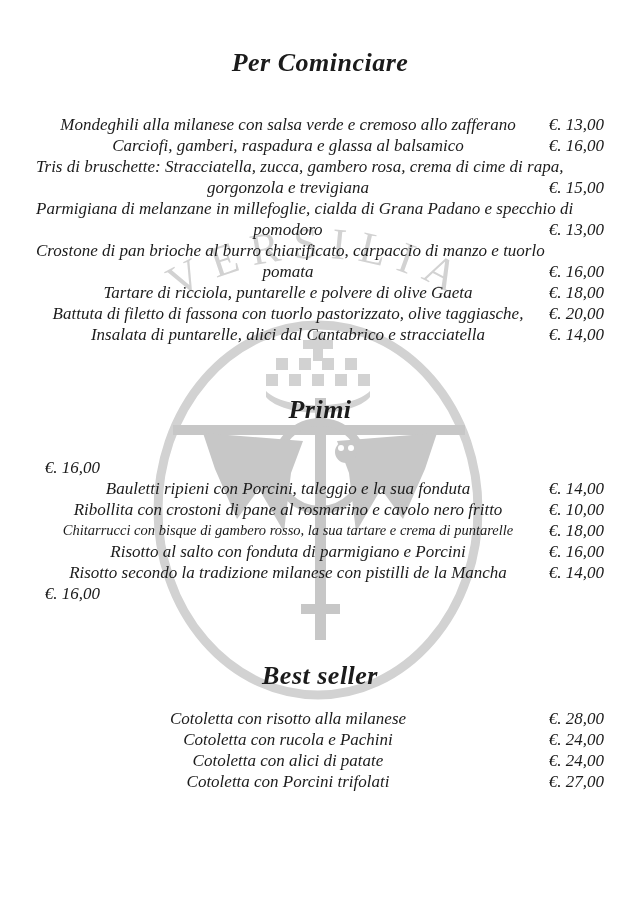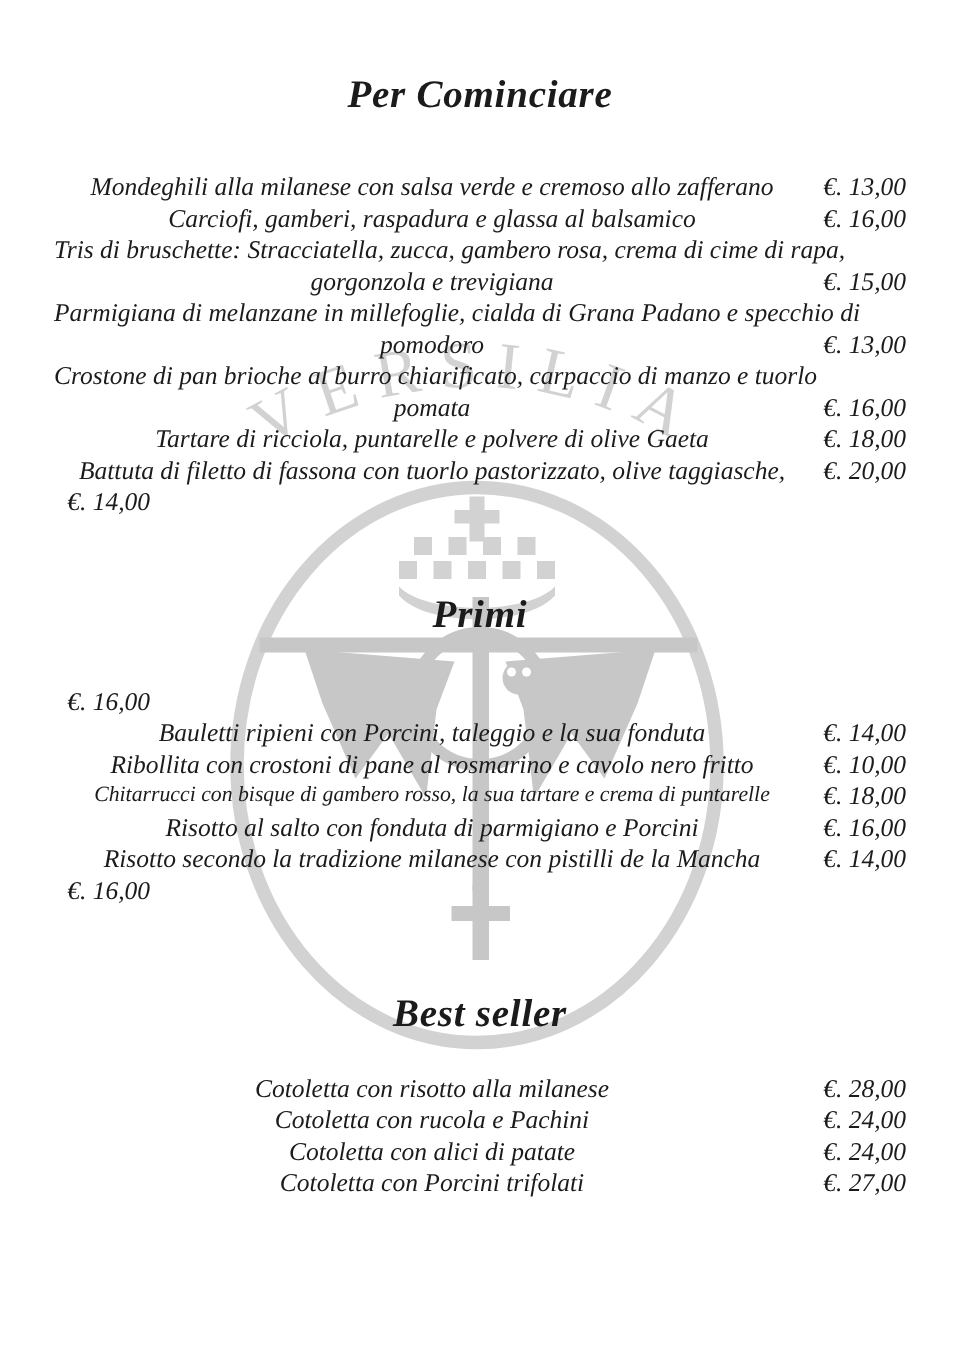--- a/index.html
+++ b/index.html
@@ -42,21 +42,21 @@
     margin:0;
     text-align:center;
     font-size:26px;
     line-height:30px;
     font-weight:bold;
     font-style:italic;
     letter-spacing:0.5px;
   }
   .menu-section:nth-of-type(1) .section-title{margin:0 0 36px 0;}
   .menu-section:nth-of-type(2) .section-title{margin:50px 0 32px 0;}
-  .menu-section:nth-of-type(3) .section-title{margin:57px 0 24px 0;}
+  .menu-section:nth-of-type(3) .section-title{margin:57px 0 17px 0;}
   .menu-row{
     display:flex;
     align-items:flex-end;
     padding:0 36px;
   }
   .item-name{
     flex:1;
     text-align:center;
     font-size:17px;
     line-height:21px;
@@ -173,20 +173,23 @@
           </div>
           <div class="item-price">€. 18,00</div>
         </div>
         <div class="menu-row">
           <div class="item-name">
             <div class="item-line">Battuta di filetto di fassona con tuorlo pastorizzato, olive taggiasche,</div>
           </div>
           <div class="item-price">€. 20,00</div>
         </div>
         <div class="menu-row">
+          <div class="item-name">
+            <div class="item-line">Insalata di puntarelle, alici dal Cantabrico e stracciatella</div>
+          </div>
           <div class="item-price">€. 14,00</div>
         </div>
       </section>
       <section class="menu-section">
         <h2 class="section-title">Primi</h2>
         <div class="menu-row">
           <div class="item-price">€. 16,00</div>
         </div>
         <div class="menu-row">
           <div class="item-name">

